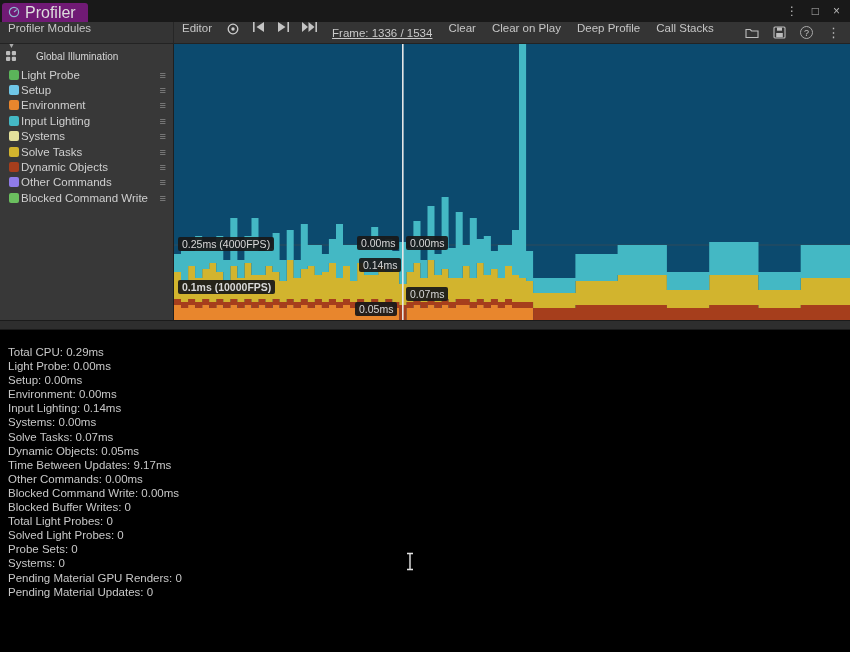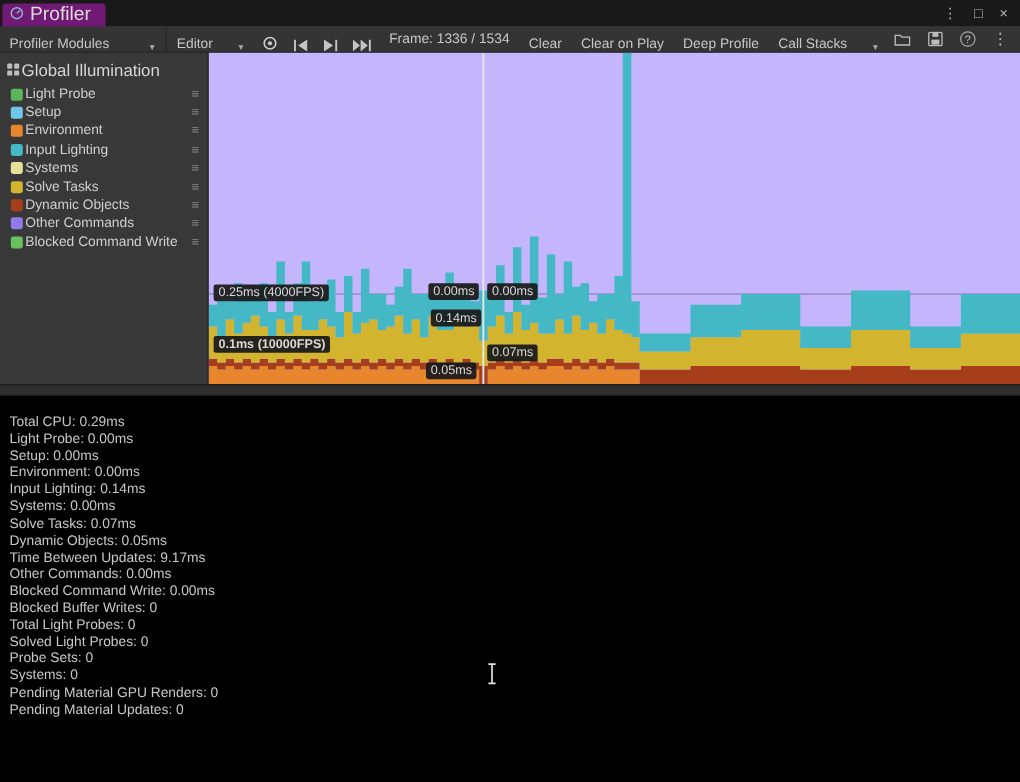--- a/index.html
+++ b/index.html
@@ -19,48 +19,48 @@
   }
   .win-controls{
     margin-left:auto;height:22px;display:flex;align-items:center;gap:14px;
     padding-right:10px;color:#b8b8b8;font-size:12px;
   }
   .win-controls span{cursor:default;}
   .toolbar{
     height:22px;box-sizing:border-box;background:#343434;border-bottom:1px solid #232323;
     display:flex;align-items:stretch;font-size:11.5px;color:#c6c6c6;
   }
-  .tb-btn{display:flex;align-items:flex-end;gap:20px;padding:0 8px;white-space:nowrap;}
+  .tb-btn{display:flex;align-items:flex-start;gap:7px;padding:0 8px;white-space:nowrap;flex-direction:column;}
   .tb-btn.icon-btn{padding:0 6px;}
-  .tb-text{display:flex;align-items:center;padding:4px 8px;white-space:nowrap;color:#c9c9c9;}
+  .tb-text{display:flex;align-items:center;padding:4px 8px;white-space:nowrap;color:#c9c9c9;text-decoration:underline;}
   .tb-modules{width:174px;box-sizing:border-box;justify-content:space-between;border-right:1px solid #262626;}
   .arrow{font-size:7px;color:#aaaaaa;transform:translateY(1px);}
   .tb-right{margin-left:auto;display:flex;align-items:center;gap:6px;padding-right:6px;}
   .tb-right .tb-btn{padding:0 4px;}
   .help-badge{
     width:13px;height:13px;border:1px solid #a9a9a9;border-radius:50%;
     font-size:9px;line-height:13px;text-align:center;color:#c4c4c4;display:inline-block;box-sizing:border-box;
   }
   .kebab{font-size:13px;color:#bdbdbd;}
 
   .main{display:flex;height:276px;}
   .module-panel{
     width:174px;box-sizing:border-box;background:#383838;border-right:1px solid #1f1f1f;
     padding-top:4px;flex:none;
   }
-  .module-header{display:flex;align-items:center;gap:1px;padding:2px 5px 5px 5px;font-size:14px;color:#d6d6d6;}
+  .module-header{display:flex;align-items:center;gap:19px;padding:2px 5px 5px 5px;font-size:10px;color:#d6d6d6;}
   .legend-item{
     display:flex;align-items:center;gap:2px;height:15.4px;padding:0 7px 0 9px;
     font-size:11.5px;color:#cfcfcf;
   }
   .swatch{width:10px;height:10px;border-radius:2px;flex:none;}
   .legend-label{overflow:hidden;white-space:nowrap;}
   .drag-handle{margin-left:auto;color:#8a8a8a;font-size:11px;line-height:10px;}
 
-  .chart-area{flex:1;position:relative;background:#c4b5fd;}
+  .chart-area{flex:1;position:relative;background:#0c4a6e;}
   .chart-area svg{position:absolute;left:0;top:0;width:100%;height:100%;display:block;}
   .badge{
     position:absolute;background:rgba(25,25,25,0.93);color:#d8d8d8;
     font-size:10.5px;line-height:14px;padding:0 4px;border-radius:2px;white-space:nowrap;z-index:3;
   }
   .splitter{
     height:10px;box-sizing:border-box;background:#2e2e2e;
     border-top:1px solid #1b1b1b;border-bottom:1px solid #1b1b1b;
   }
   .details{

